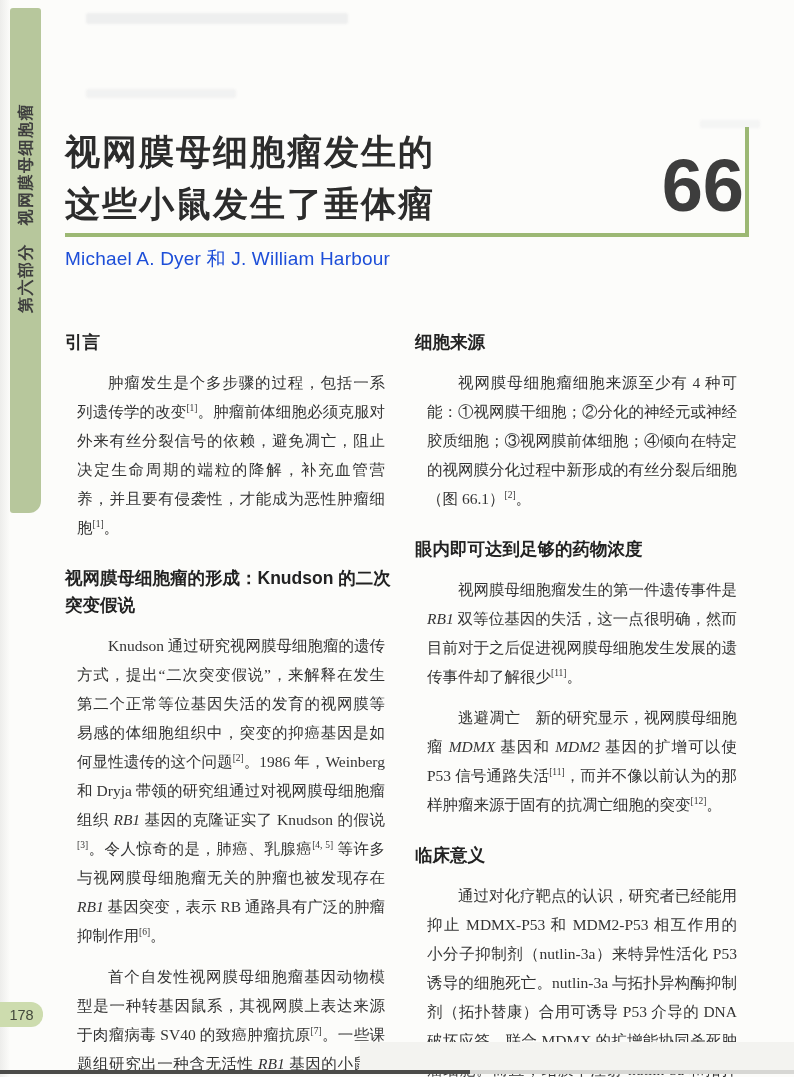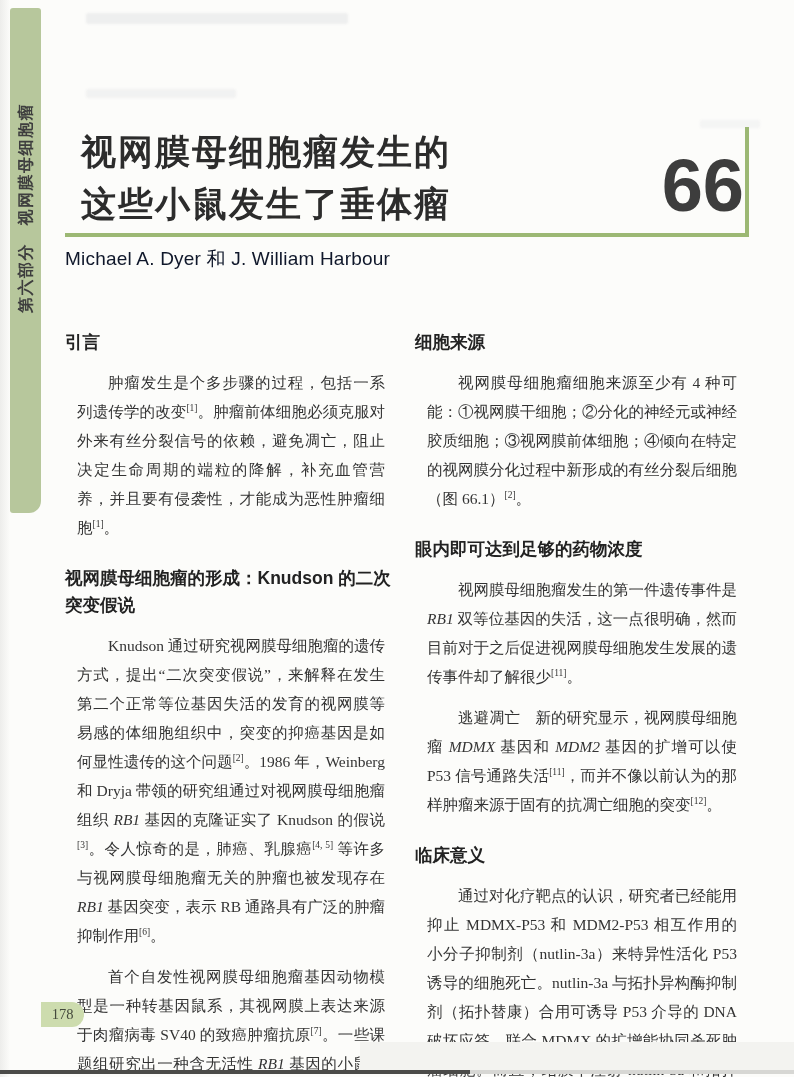--- a/index.html
+++ b/index.html
@@ -25,54 +25,54 @@
   }
   
   .ghost{position:absolute;background:rgba(140,146,168,0.12);filter:blur(1px);border-radius:2px;}
   .ghost-1{left:86px;top:13px;width:262px;height:11px;}
   .ghost-2{left:86px;top:89px;width:150px;height:9px;opacity:.8;}
   .ghost-3{left:700px;top:120px;width:60px;height:8px;opacity:.6;}
   
   .chapter-title{
     position:absolute;left:65px;top:126px;width:560px;
     font-family:"Liberation Sans","DejaVu Sans",sans-serif;
-    font-size:35px;line-height:52px;font-weight:bold;color:#2c2c2c;letter-spacing:2px;margin-left:16px;
+    font-size:35px;line-height:52px;font-weight:bold;color:#2c2c2c;letter-spacing:2px;
   }
   .chapter-number{
     position:absolute;left:636px;top:140px;width:108px;height:92px;
     font-family:"Liberation Sans","DejaVu Sans",sans-serif;
     font-size:74px;line-height:92px;font-weight:600;color:#3d3d3d;text-align:right;
   }
   .title-rule{position:absolute;left:65px;top:233px;width:684px;height:4px;background:#9cb874;}
   .number-rule{position:absolute;left:745px;top:127px;width:4px;height:110px;background:#9cb874;}
   .authors{
     position:absolute;left:65px;top:246px;
     font-family:"Liberation Sans","DejaVu Sans",sans-serif;
-    font-size:19px;color:#0f172a;letter-spacing:.2px;
+    font-size:19px;color:#1d4ed8;letter-spacing:.2px;
   }
   
   .col{position:absolute;top:315px;font-size:15.5px;line-height:29px;text-align:justify;}
   .col-left{left:65px;width:332px;}
   .col-right{left:415px;width:334px;}
   .col h2{
     font-family:"Liberation Sans","DejaVu Sans",sans-serif;
     font-size:17.5px;line-height:27px;font-weight:bold;color:#222;
     margin:23px 0 9px 0;text-align:left;
   }
   .col h2:first-child{margin-top:14px;}
   .col p{margin:12px;text-indent:2em;}
   .col sup{font-size:9.5px;line-height:0;vertical-align:super;letter-spacing:0;}
   .col i{font-style:italic;}
   
   .page-badge{
     position:absolute;left:0;top:1002px;width:43px;height:25px;
     background:#cddcae;border-radius:0 12px 12px 0;
     display:flex;align-items:center;justify-content:center;
-    font-family:Liberation Serif, serif;
-    font-size:14.5px;color:#44493c;margin-left:41px;
+    font-family:Liberation Sans, sans-serif;
+    font-size:14.5px;color:#44493c;
   }
   
   .bottom-shade{position:absolute;left:360px;top:1042px;width:434px;height:30px;background:#f3f3f0;}
   .bottom-edge-dark{position:absolute;left:0;top:1070px;width:470px;height:4px;background:#4b4b49;}
   .bottom-edge-light{position:absolute;left:470px;top:1070px;width:324px;height:4px;background:#d7d7d4;}
 </style>
 </head>
 <body>
 
 <div class="page">

